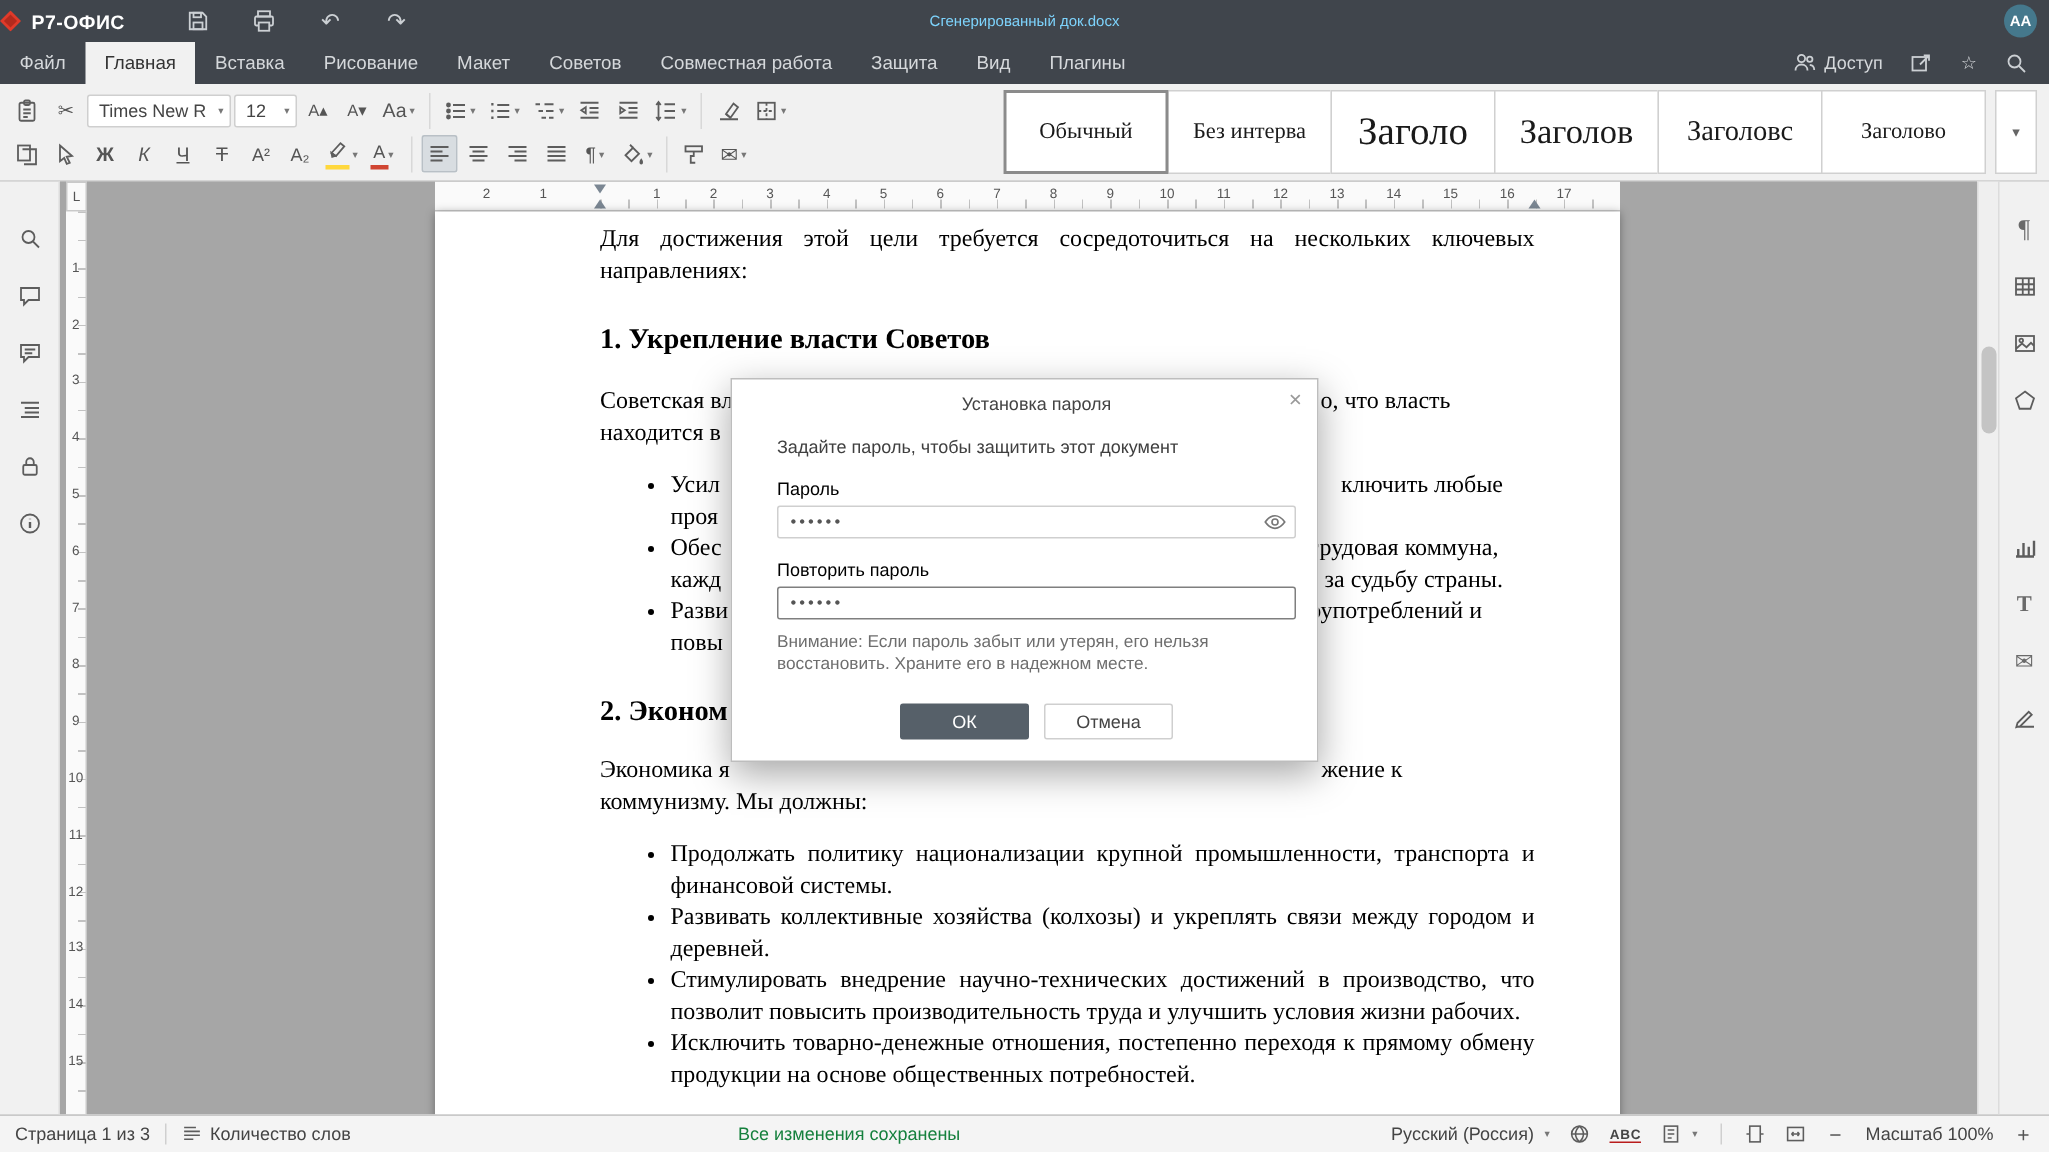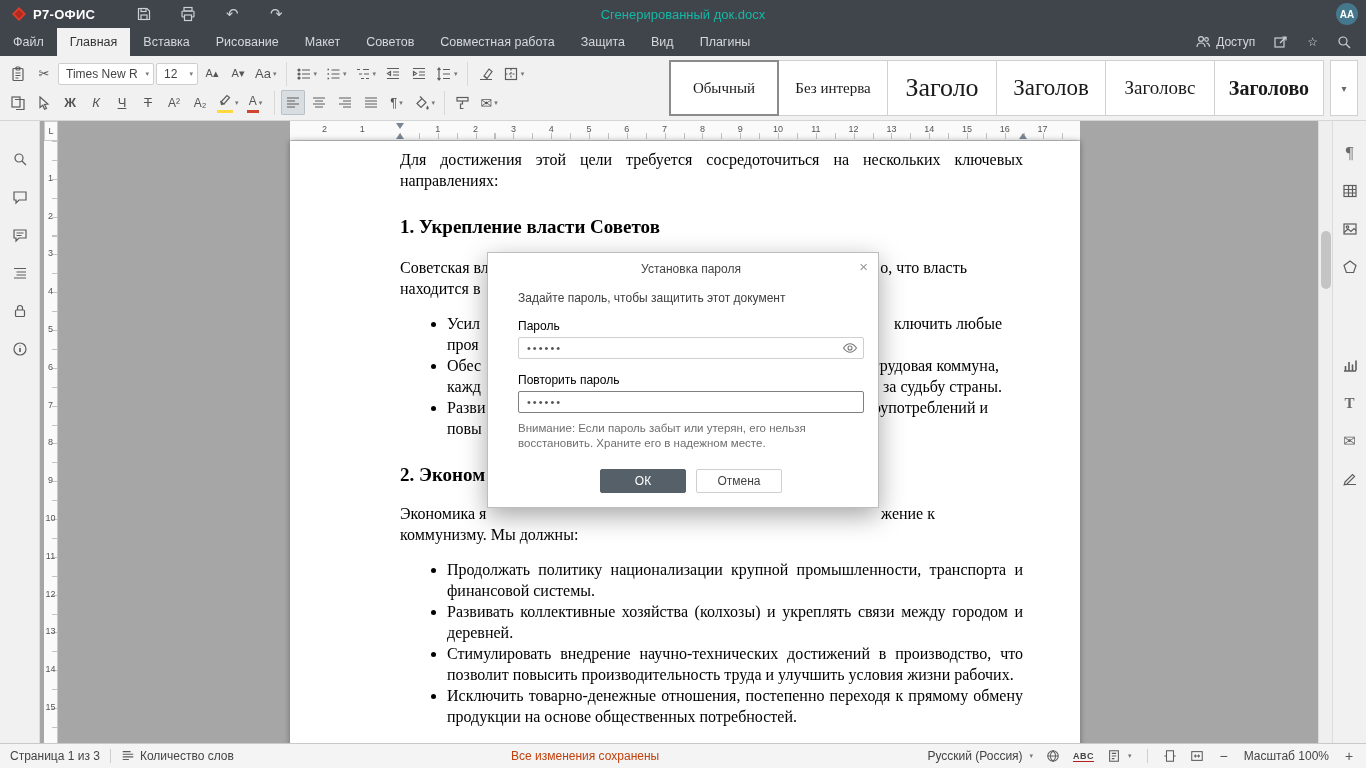--- a/index.html
+++ b/index.html
@@ -2,25 +2,25 @@
 <html><head>
 <meta charset="utf-8">
 <style>
   * { margin:0; padding:0; box-sizing:border-box; }
   html,body { width:1366px; height:768px; overflow:hidden; background:#a6a6a6;
               font-family:"Liberation Sans", sans-serif; }
   #app { width:1366px; height:768px; display:flex; flex-direction:column; position:relative; background:#a6a6a6; }
 
   
   .titlebar { height:28px; background:#40454c; display:flex; align-items:center; color:#ccd0d4; position:relative; flex:0 0 auto; }
-  .logo-wrap { display:flex; align-items:center; gap:7px; padding-left:12px; }
+  .logo-wrap { display:flex; align-items:center; gap:7px; }
   .app-name { color:#fff; font-weight:bold; font-size:13px; letter-spacing:.3px; }
   .tb-icons { display:flex; align-items:center; gap:26px; margin-left:40px; }
   .tb-icons .ticon { width:18px; height:18px; display:flex; align-items:center; justify-content:center; font-size:15px; color:#ccd0d4; cursor:pointer; }
-  .doc-title { position:absolute; left:50%; transform:translateX(-50%); font-size:13px; color:#14b8a6; white-space:nowrap; }
+  .doc-title { position:absolute; left:50%; transform:translateX(-50%); font-size:10px; color:#7dd3fc; white-space:nowrap; }
   .avatar { position:absolute; right:8px; top:3px; width:22px; height:22px; border-radius:50%; background:#45788c; color:#fff; font-size:10px; font-weight:bold; display:flex; align-items:center; justify-content:center; cursor:pointer; }
 
   
   .tabbar { height:28px; background:#40454c; display:flex; align-items:stretch; flex:0 0 auto; position:relative; }
   .tab { padding:0 13px; font-size:12.5px; color:#d5d8db; display:flex; align-items:center; cursor:pointer; white-space:nowrap; }
   .tab.active { background:#f1f1f1; color:#333; }
   .tabbar-right { margin-left:auto; display:flex; align-items:center; gap:18px; padding-right:14px; color:#d5d8db; }
   .tabbar-right .tr-item { display:flex; align-items:center; gap:5px; font-size:12px; cursor:pointer; }
   .glyph15 { font-size:15px; line-height:1; }
 
@@ -38,21 +38,21 @@
   .bB{font-weight:bold}.bI{font-style:italic}.bU{text-decoration:underline}.bS{text-decoration:line-through}
   .colorbar { position:absolute; left:3px; bottom:2px; height:3px; width:16px; }
   .rel { position:relative; }
   svg.i { width:16px; height:16px; stroke:#5d5d5d; fill:none; stroke-width:1.2; }
   svg.iw { width:16px; height:16px; stroke:#ccd0d4; fill:none; stroke-width:1.2; }
 
   
   .style-gallery { position:absolute; right:42px; top:4px; height:56px; display:flex; }
   .sg-cell { width:110px; height:56px; background:#fff; border:1px solid #d0d0d0; margin-left:-1px; display:flex; align-items:center; justify-content:center; font-family:"Liberation Serif", serif; color:#1a1a1a; white-space:nowrap; overflow:hidden; cursor:pointer; }
   .sg-cell.selected { border:2px solid #8b8b8b; z-index:2; }
-  .sg-n1{font-size:15px}.sg-n2{font-size:15px}.sg-h1{font-size:26px}.sg-h2{23px;font-size:23px}.sg-h3{font-size:19px}.sg-h4{font-size:20px;font-weight:bold}
+  .sg-n1{font-size:15px}.sg-n2{font-size:15px}.sg-h1{font-size:26px}.sg-h2{23px;font-size:23px}.sg-h3{font-size:19px}.sg-h4{font-size:15px;font-weight:normal}
   .sg-more { position:absolute; right:8px; top:4px; width:28px; height:56px; background:#fff; border:1px solid #d0d0d0; display:flex; align-items:center; justify-content:center; color:#666; font-size:10px; cursor:pointer; }
 
   
   .main { flex:1 1 auto; display:flex; min-height:0; }
   .side { background:#f1f1f1; display:flex; flex-direction:column; align-items:center; }
   .side-left { width:40px; padding-top:26px; gap:14px; border-right:1px solid #dcdcdc; }
   .side-right { width:34px; padding-top:20px; gap:14px; border-left:1px solid #dcdcdc; }
   .side .sicon { width:24px; height:24px; display:flex; align-items:center; justify-content:center; color:#6a6a6a; font-size:15px; cursor:pointer; }
   .canvas { flex:1 1 auto; position:relative; overflow:hidden; background:#a6a6a6; }
 
@@ -76,21 +76,21 @@
   .doc-list { margin-top:14px; padding-left:47px; list-style:disc outside; }
   .doc-list li { font-size:16px; line-height:21px; text-align:justify; }
 
   .scrollbar { width:14px; background:#efefef; border-left:1px solid #dcdcdc; position:relative; }
   .sb-thumb { position:absolute; left:2px; top:110px; width:10px; height:58px; background:#c4c4c4; border-radius:5px; cursor:pointer; }
 
   
   .statusbar { height:25px; background:#f4f4f4; border-top:1px solid #c9c9c9; display:flex; align-items:center; font-size:12px; color:#444; position:relative; flex:0 0 auto; padding:0 10px; }
   .sb-item { display:flex; align-items:center; gap:5px; cursor:pointer; white-space:nowrap; }
   .sb-sep { width:1px; height:14px; background:#cfcfcf; margin:0 10px; }
-  .sb-center { position:absolute; left:511px; color:#c2410c; }
+  .sb-center { position:absolute; left:492px; color:#15803d; }
   .sb-right { margin-left:auto; display:flex; align-items:center; gap:13px; }
   .zoomsign { font-size:14px; color:#555; width:14px; text-align:center; cursor:pointer; }
 
   
   .dialog { position:absolute; left:487px; top:252px; width:392px; background:#fff; border:1px solid #bdbdbd; box-shadow:0 8px 24px rgba(0,0,0,.35); z-index:50;padding-left:16px; }
   .dlg-header { position:relative; height:32px; display:flex; align-items:center; justify-content:center; font-size:12px; color:#444; cursor:move; }
   .dlg-close { position:absolute; right:10px; top:6px; font-size:15px; color:#9a9a9a; cursor:pointer; line-height:1; }
   .dlg-body { padding:6px 14px 14px; }
   .dlg-desc { font-size:12px; color:#404040; }
   .dlg-label { font-size:12px; color:#000000; margin:14px 0 4px; }

